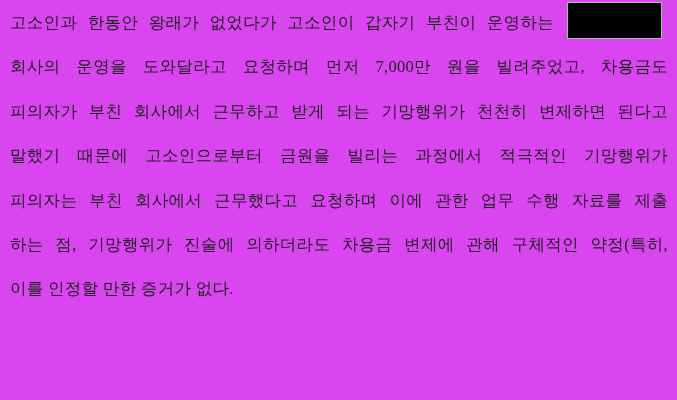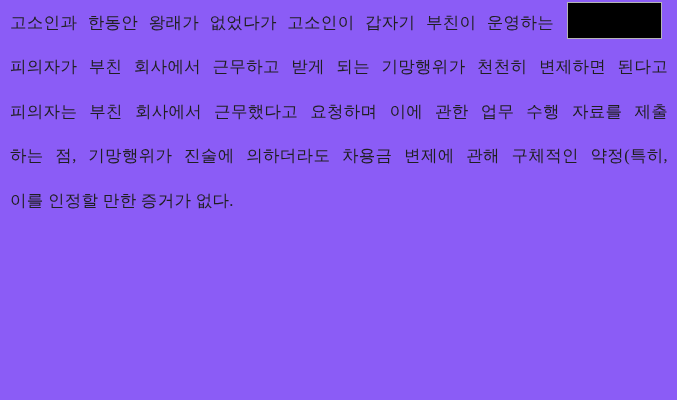--- a/index.html
+++ b/index.html
@@ -4,21 +4,21 @@
 <style>
   html, body {
     margin: 0;
     padding: 0;
     background: #ffffff;
   }
   .page {
     position: relative;
     width: 677px;
     height: 400px;
-    background: #8b5cf6;
+    background: #d946ef;
     overflow: hidden;
     font-family: "Liberation Serif", "DejaVu Serif", serif;
     color: #1f1f1f;
   }
   .text-block {
     position: absolute;
     top: 1px;
     left: 10px;
     right: 9px;
   }
@@ -54,19 +54,21 @@
 </style>
 </head>
 <body>
 
 <div class="page">
 
   <div class="redaction-box"></div>
 
   <div class="text-block">
     <div class="line line-first">고소인과 한동안 왕래가 없었다가 고소인이 갑자기 부친이 운영하는</div>
+    <div class="line">회사의 운영을 도와달라고 요청하며 먼저 7,000만 원을 빌려주었고, 차용금도</div>
     <div class="line">피의자가 부친 회사에서 근무하고 받게 되는 기망행위가 천천히 변제하면 된다고</div>
+    <div class="line">말했기 때문에 고소인으로부터 금원을 빌리는 과정에서 적극적인 기망행위가</div>
     <div class="line">피의자는 부친 회사에서 근무했다고 요청하며 이에 관한 업무 수행 자료를 제출</div>
     <div class="line">하는 점, 기망행위가 진술에 의하더라도 차용금 변제에 관해 구체적인 약정(특히,</div>
     <div class="line line-last">이를 인정할 만한 증거가 없다.</div>
   </div>
 
 </div>
 
 </body></html>

